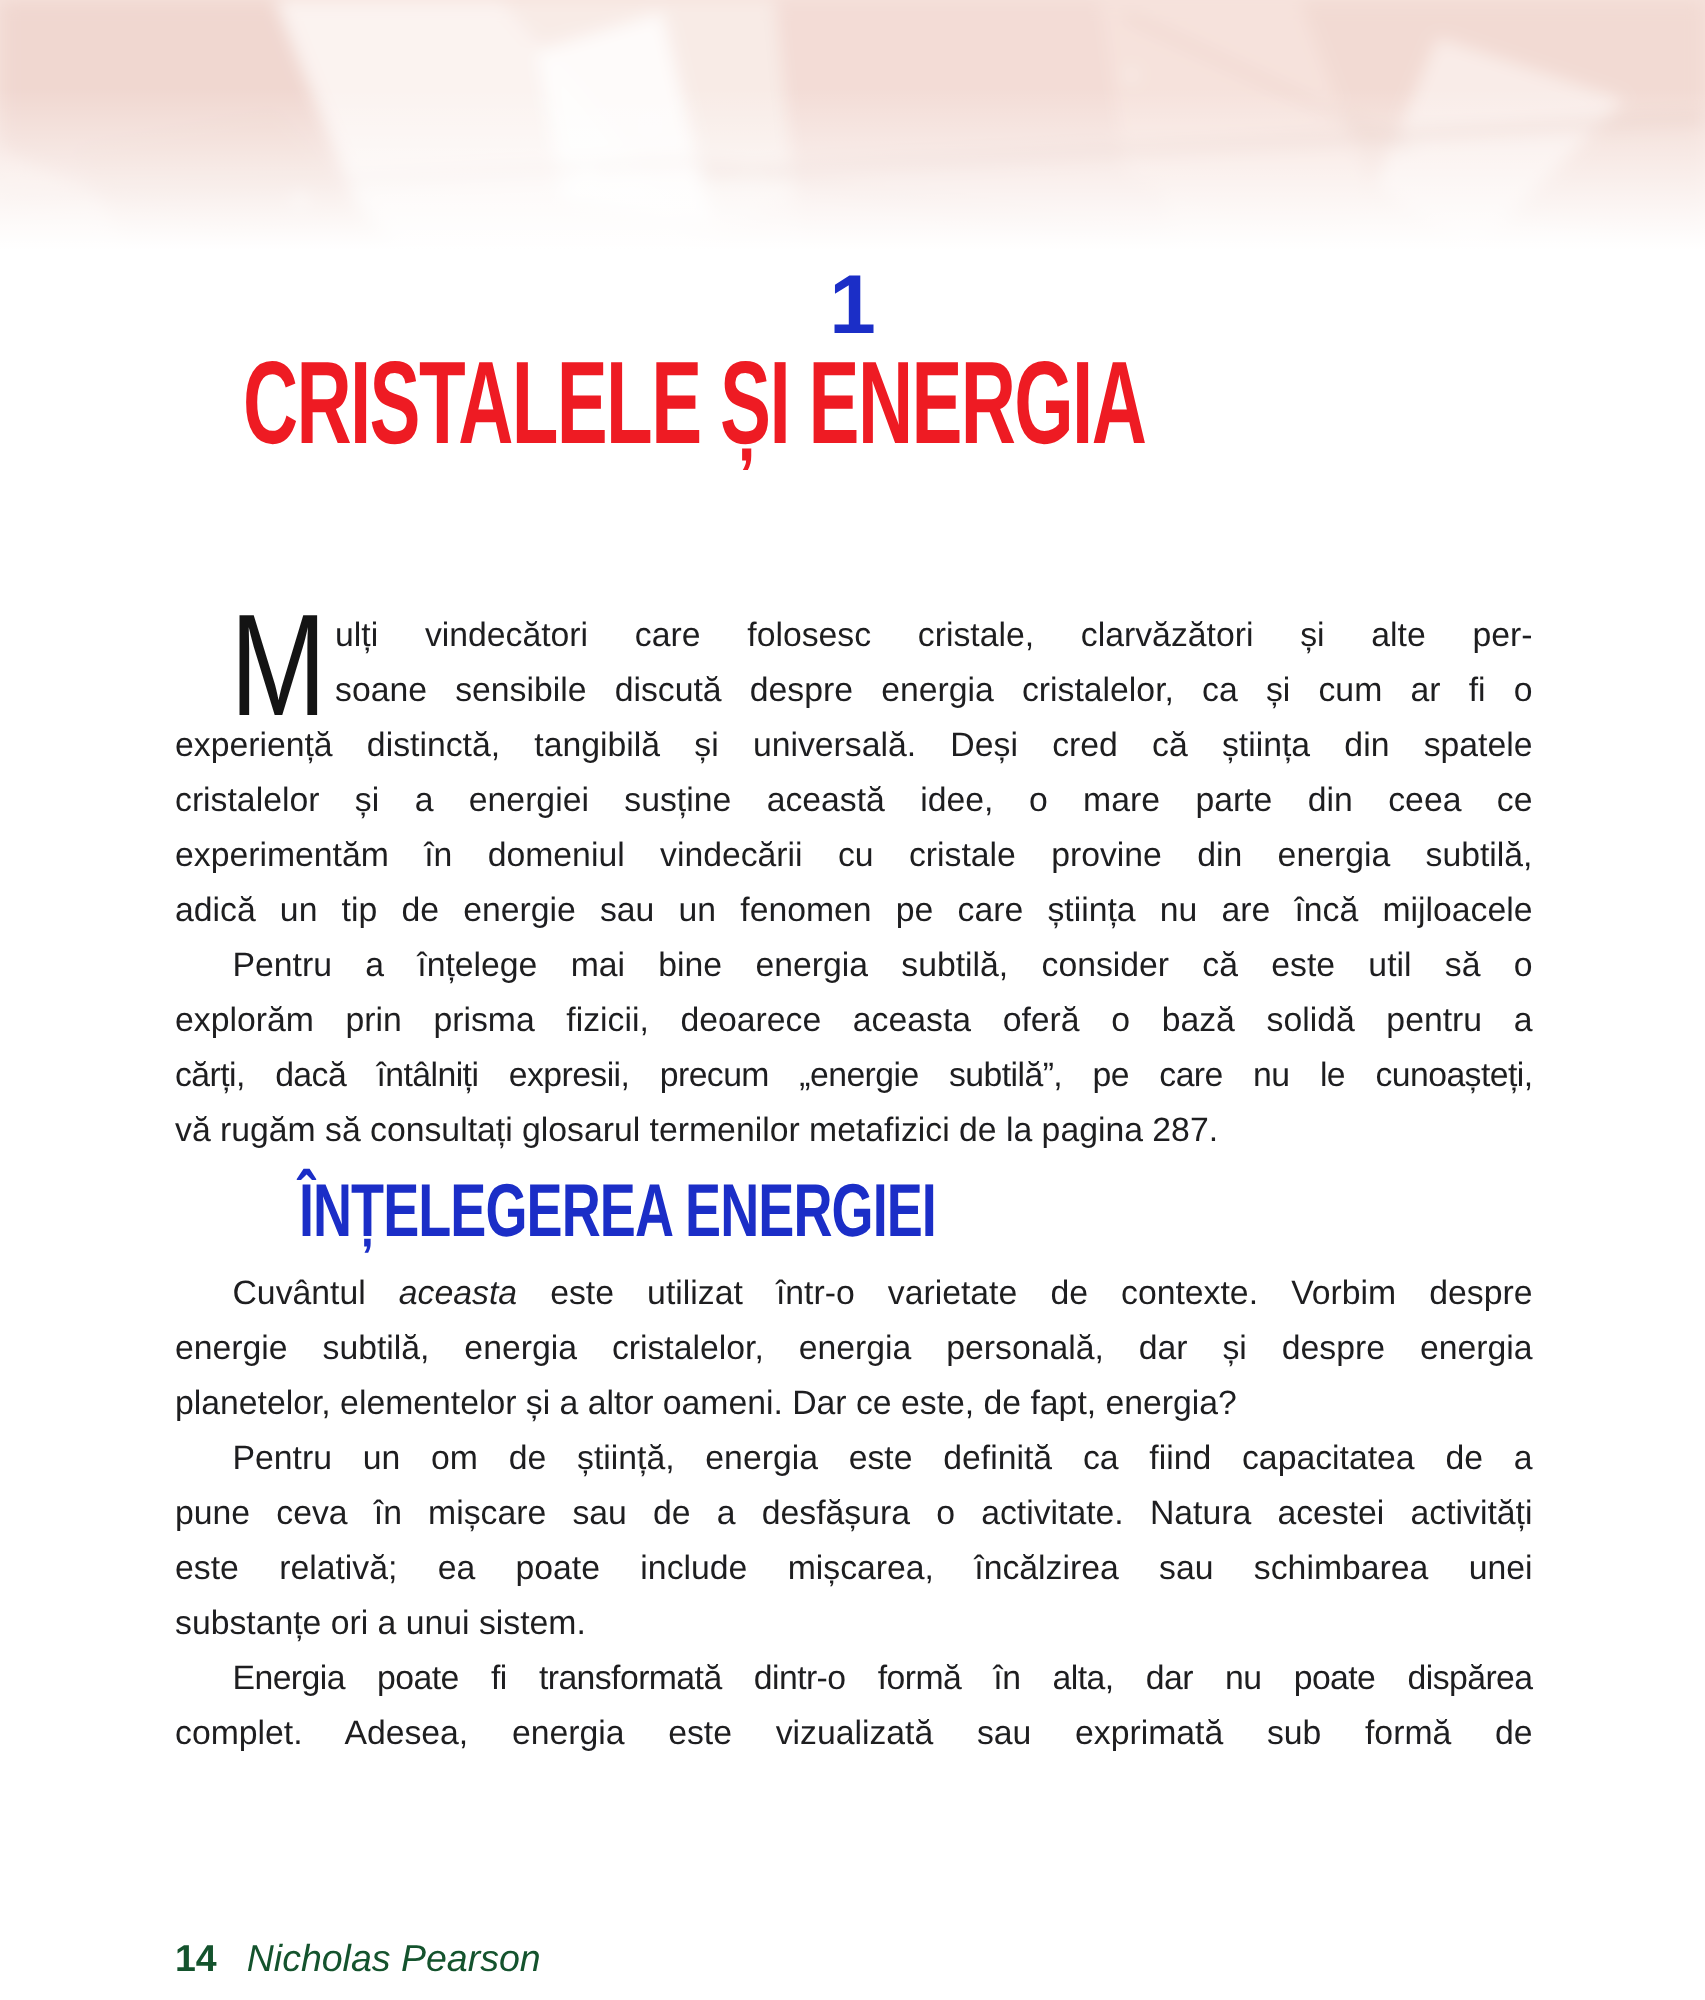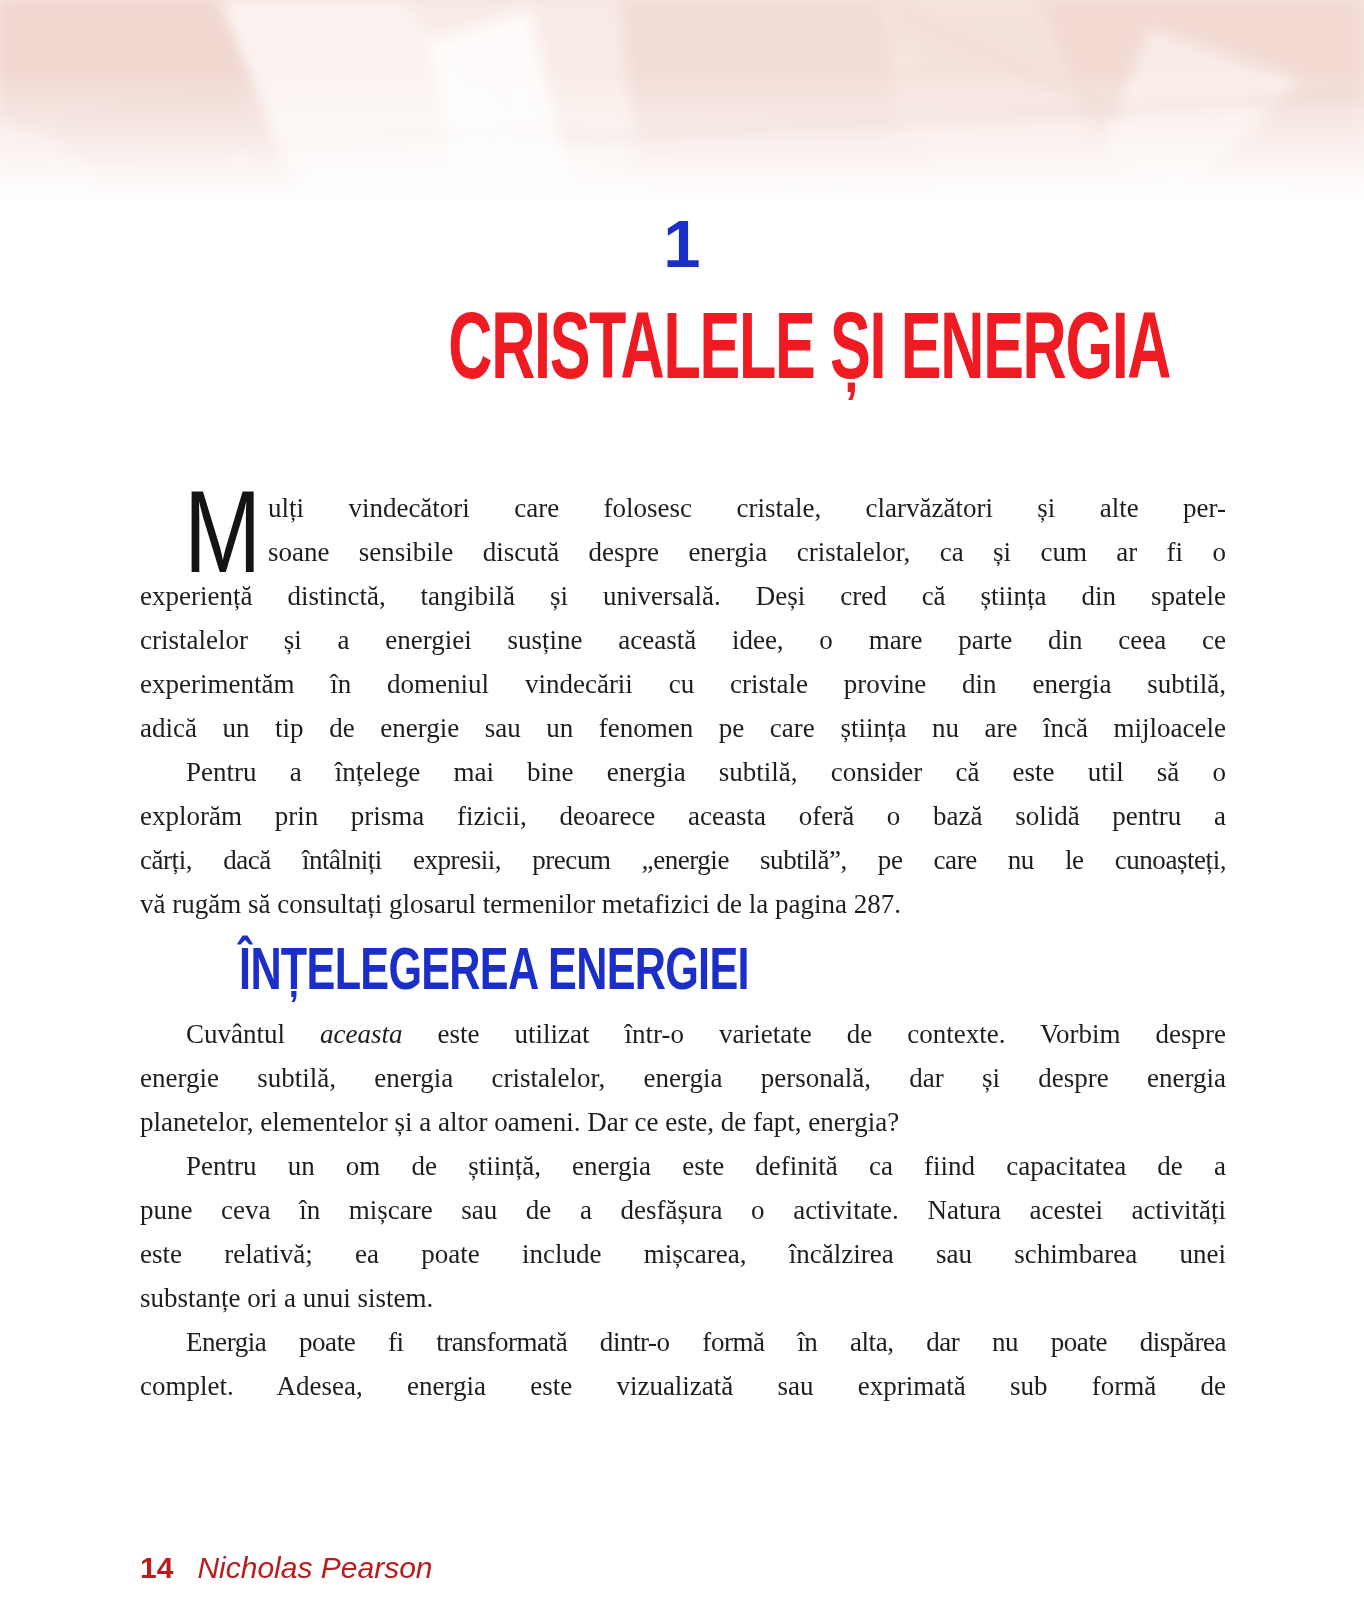--- a/index.html
+++ b/index.html
@@ -15,42 +15,41 @@
   .hero{position:absolute;top:0;left:0;width:1364px;height:200px;}
   .hero svg{display:block;}
   
   .chapter-num{
     position:absolute;top:208px;left:0;width:100%;
     text-align:center;
     font-size:67px;font-weight:700;line-height:72px;
   }
   
   .chapter-title{
-    position:absolute;top:296px;left:0;width:100%;
-    text-align:right;white-space:nowrap;
+    position:absolute;top:272px;left:0;width:100%;
+    text-align:left;white-space:nowrap;
   }
   .chapter-title .condense{
     display:inline-block;
     font-size:94px;font-weight:700;line-height:100px;
     letter-spacing:-2px;
     transform:scaleX(0.65);
     transform-origin:center;
   }
   
   .body-text{
     position:absolute;left:140px;top:486px;width:1086px;
     font-size:27px;line-height:44px;color:#1e1e20;
   }
   .para{position:relative;}
   .line{
     text-align:justify;
     text-align-last:justify;
     text-justify:inter-word;
     height:44px;
-    font-family:Liberation Serif, serif;
   }
   .line.left{text-align-last:left;}
   .line.indent{padding-left:46px;}
   .line.tight{letter-spacing:-0.45px;word-spacing:-1.6px;}
   .line.after-drop{margin-left:128px;}
   .line .it{font-style:italic;}
   .dropcap{
     position:absolute;left:44px;top:2px;
     font-size:116px;line-height:88px;font-weight:400;
     transform:scaleX(0.8);transform-origin:left top;
@@ -64,21 +63,21 @@
   .section-heading .condense{
     display:inline-block;
     font-size:60px;font-weight:700;line-height:66px;
     letter-spacing:-1px;
     transform:scaleX(0.72);
     transform-origin:center;
   }
   
   .footer{
     position:absolute;left:140px;top:1550px;
-    font-size:30px;line-height:36px;color:#b91c1c;
+    font-size:30px;line-height:36px;color:#14532d;
   }
   .footer .pagenum{font-weight:700;}
   .footer .author{font-style:italic;margin-left:24px;}
 </style>
 </head>
 <body>
 
 <div class="page">
 
   <div class="hero">

